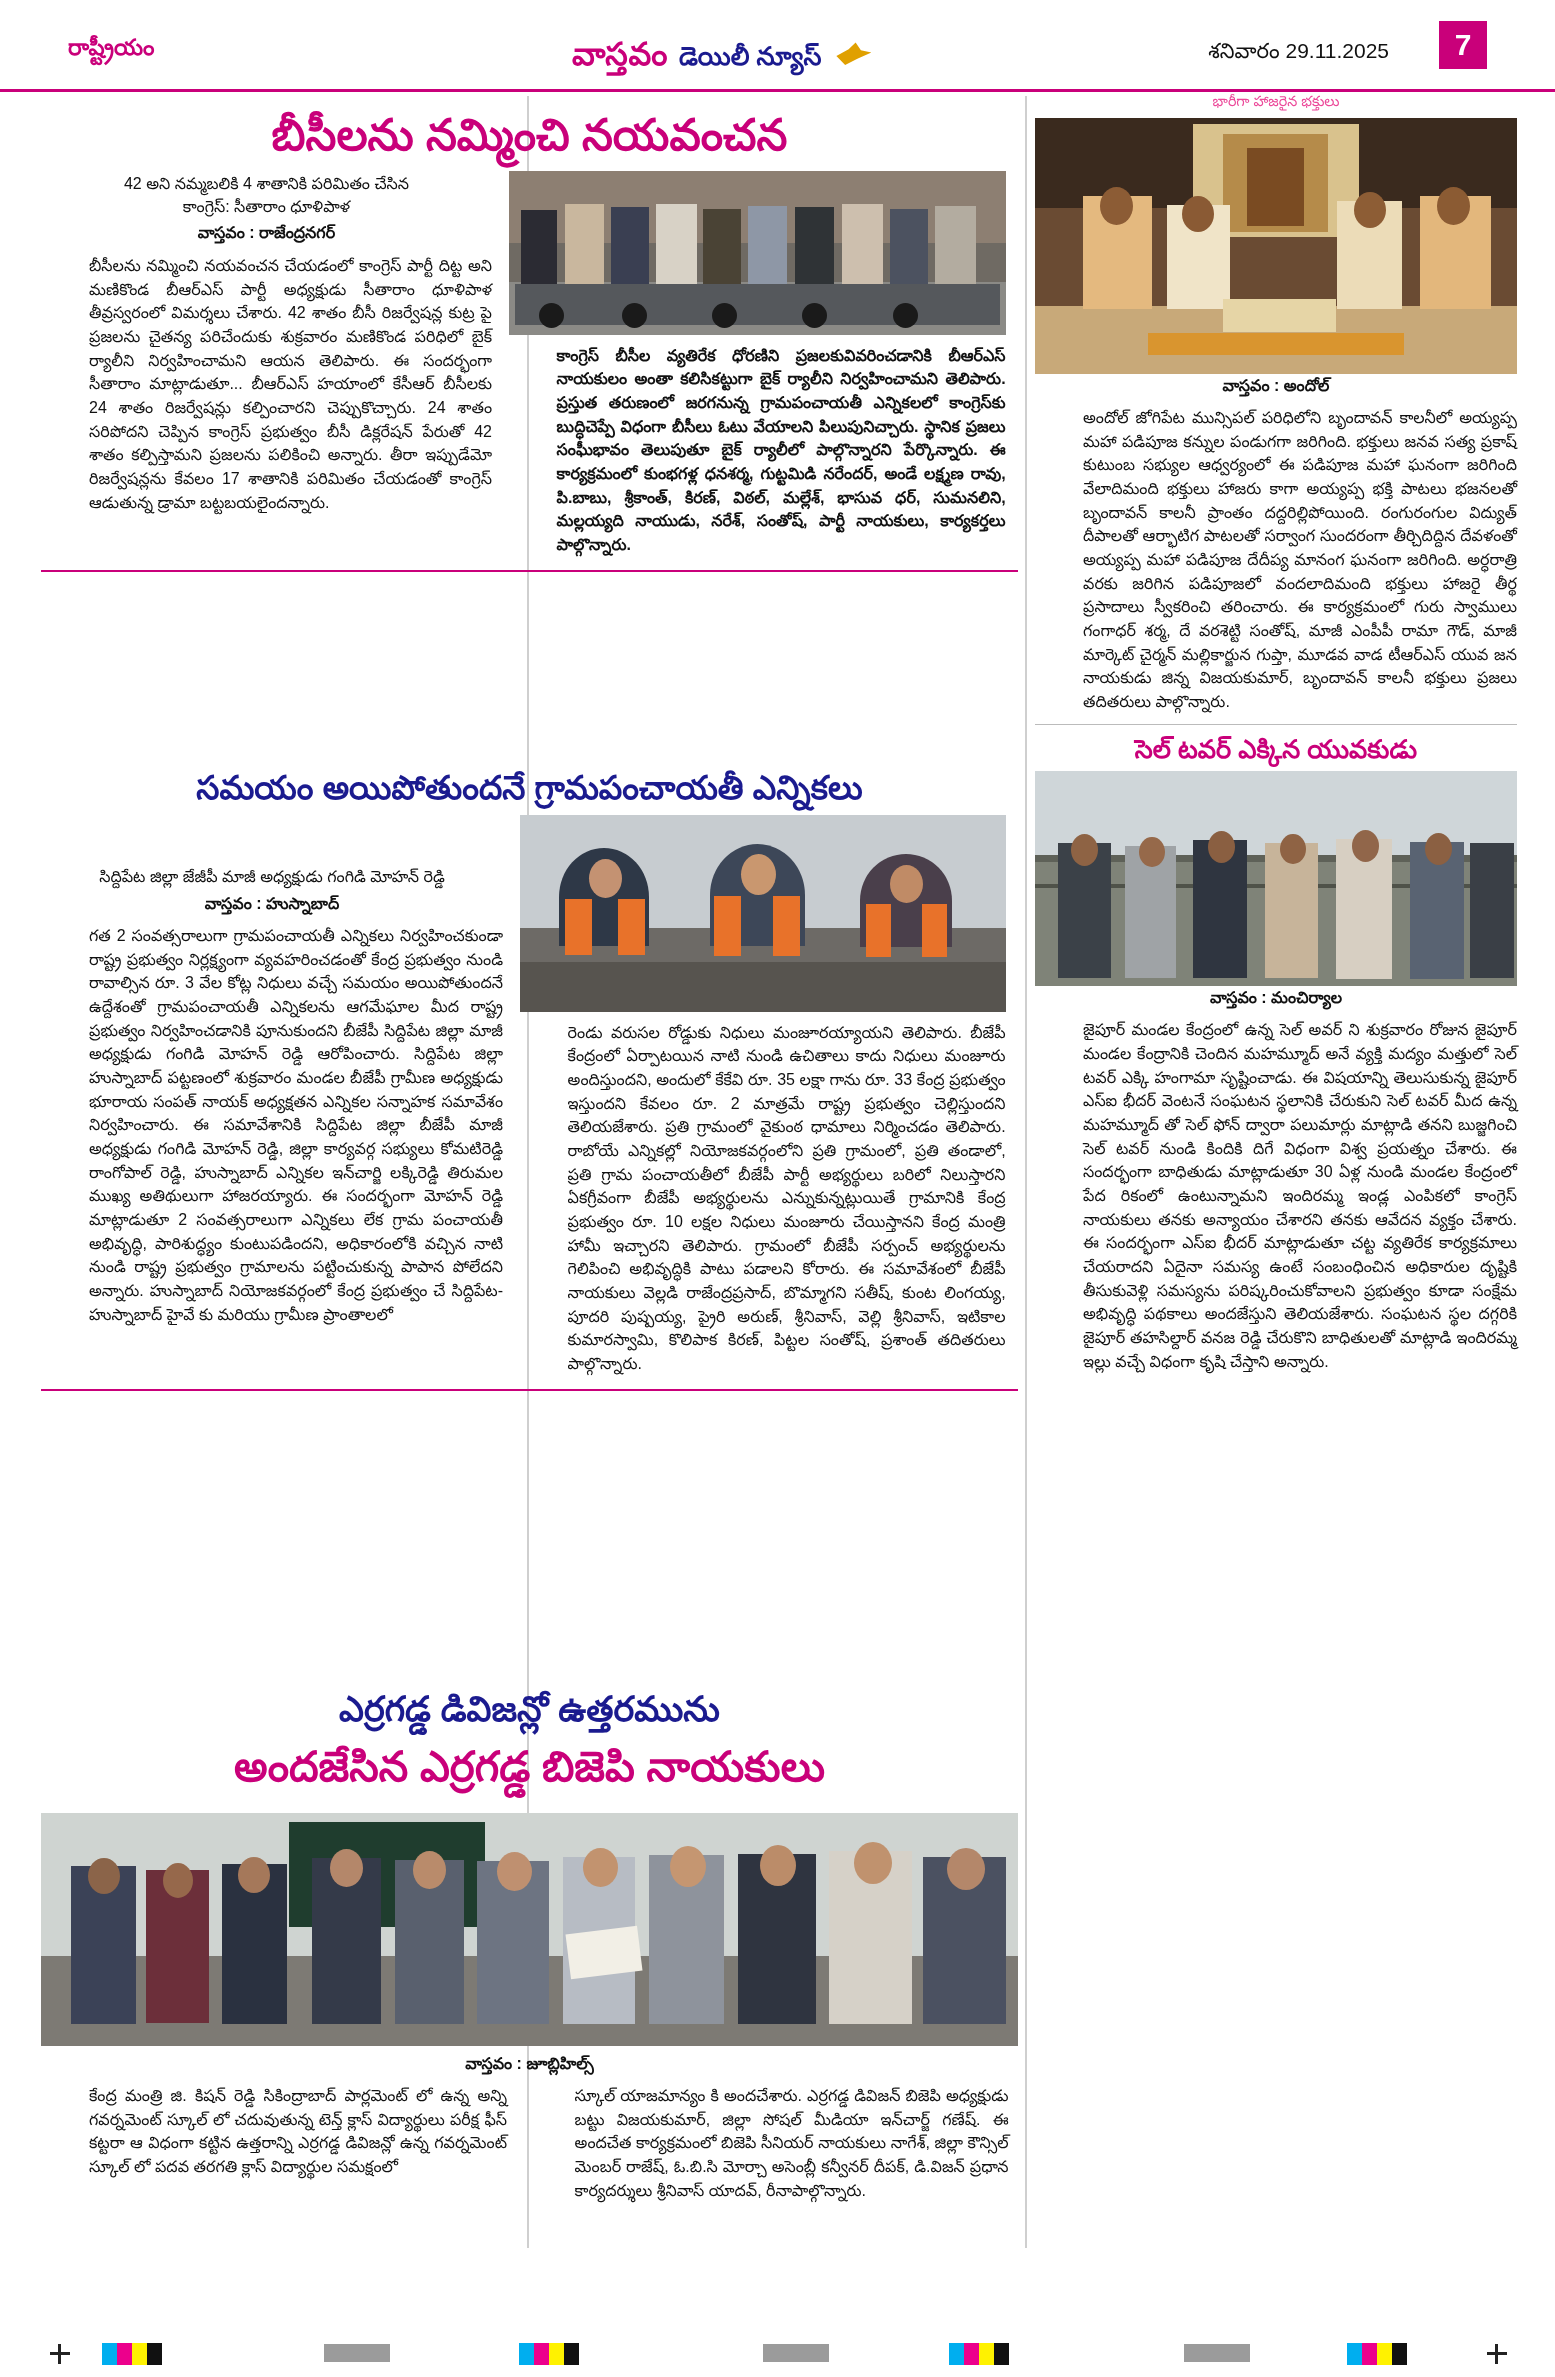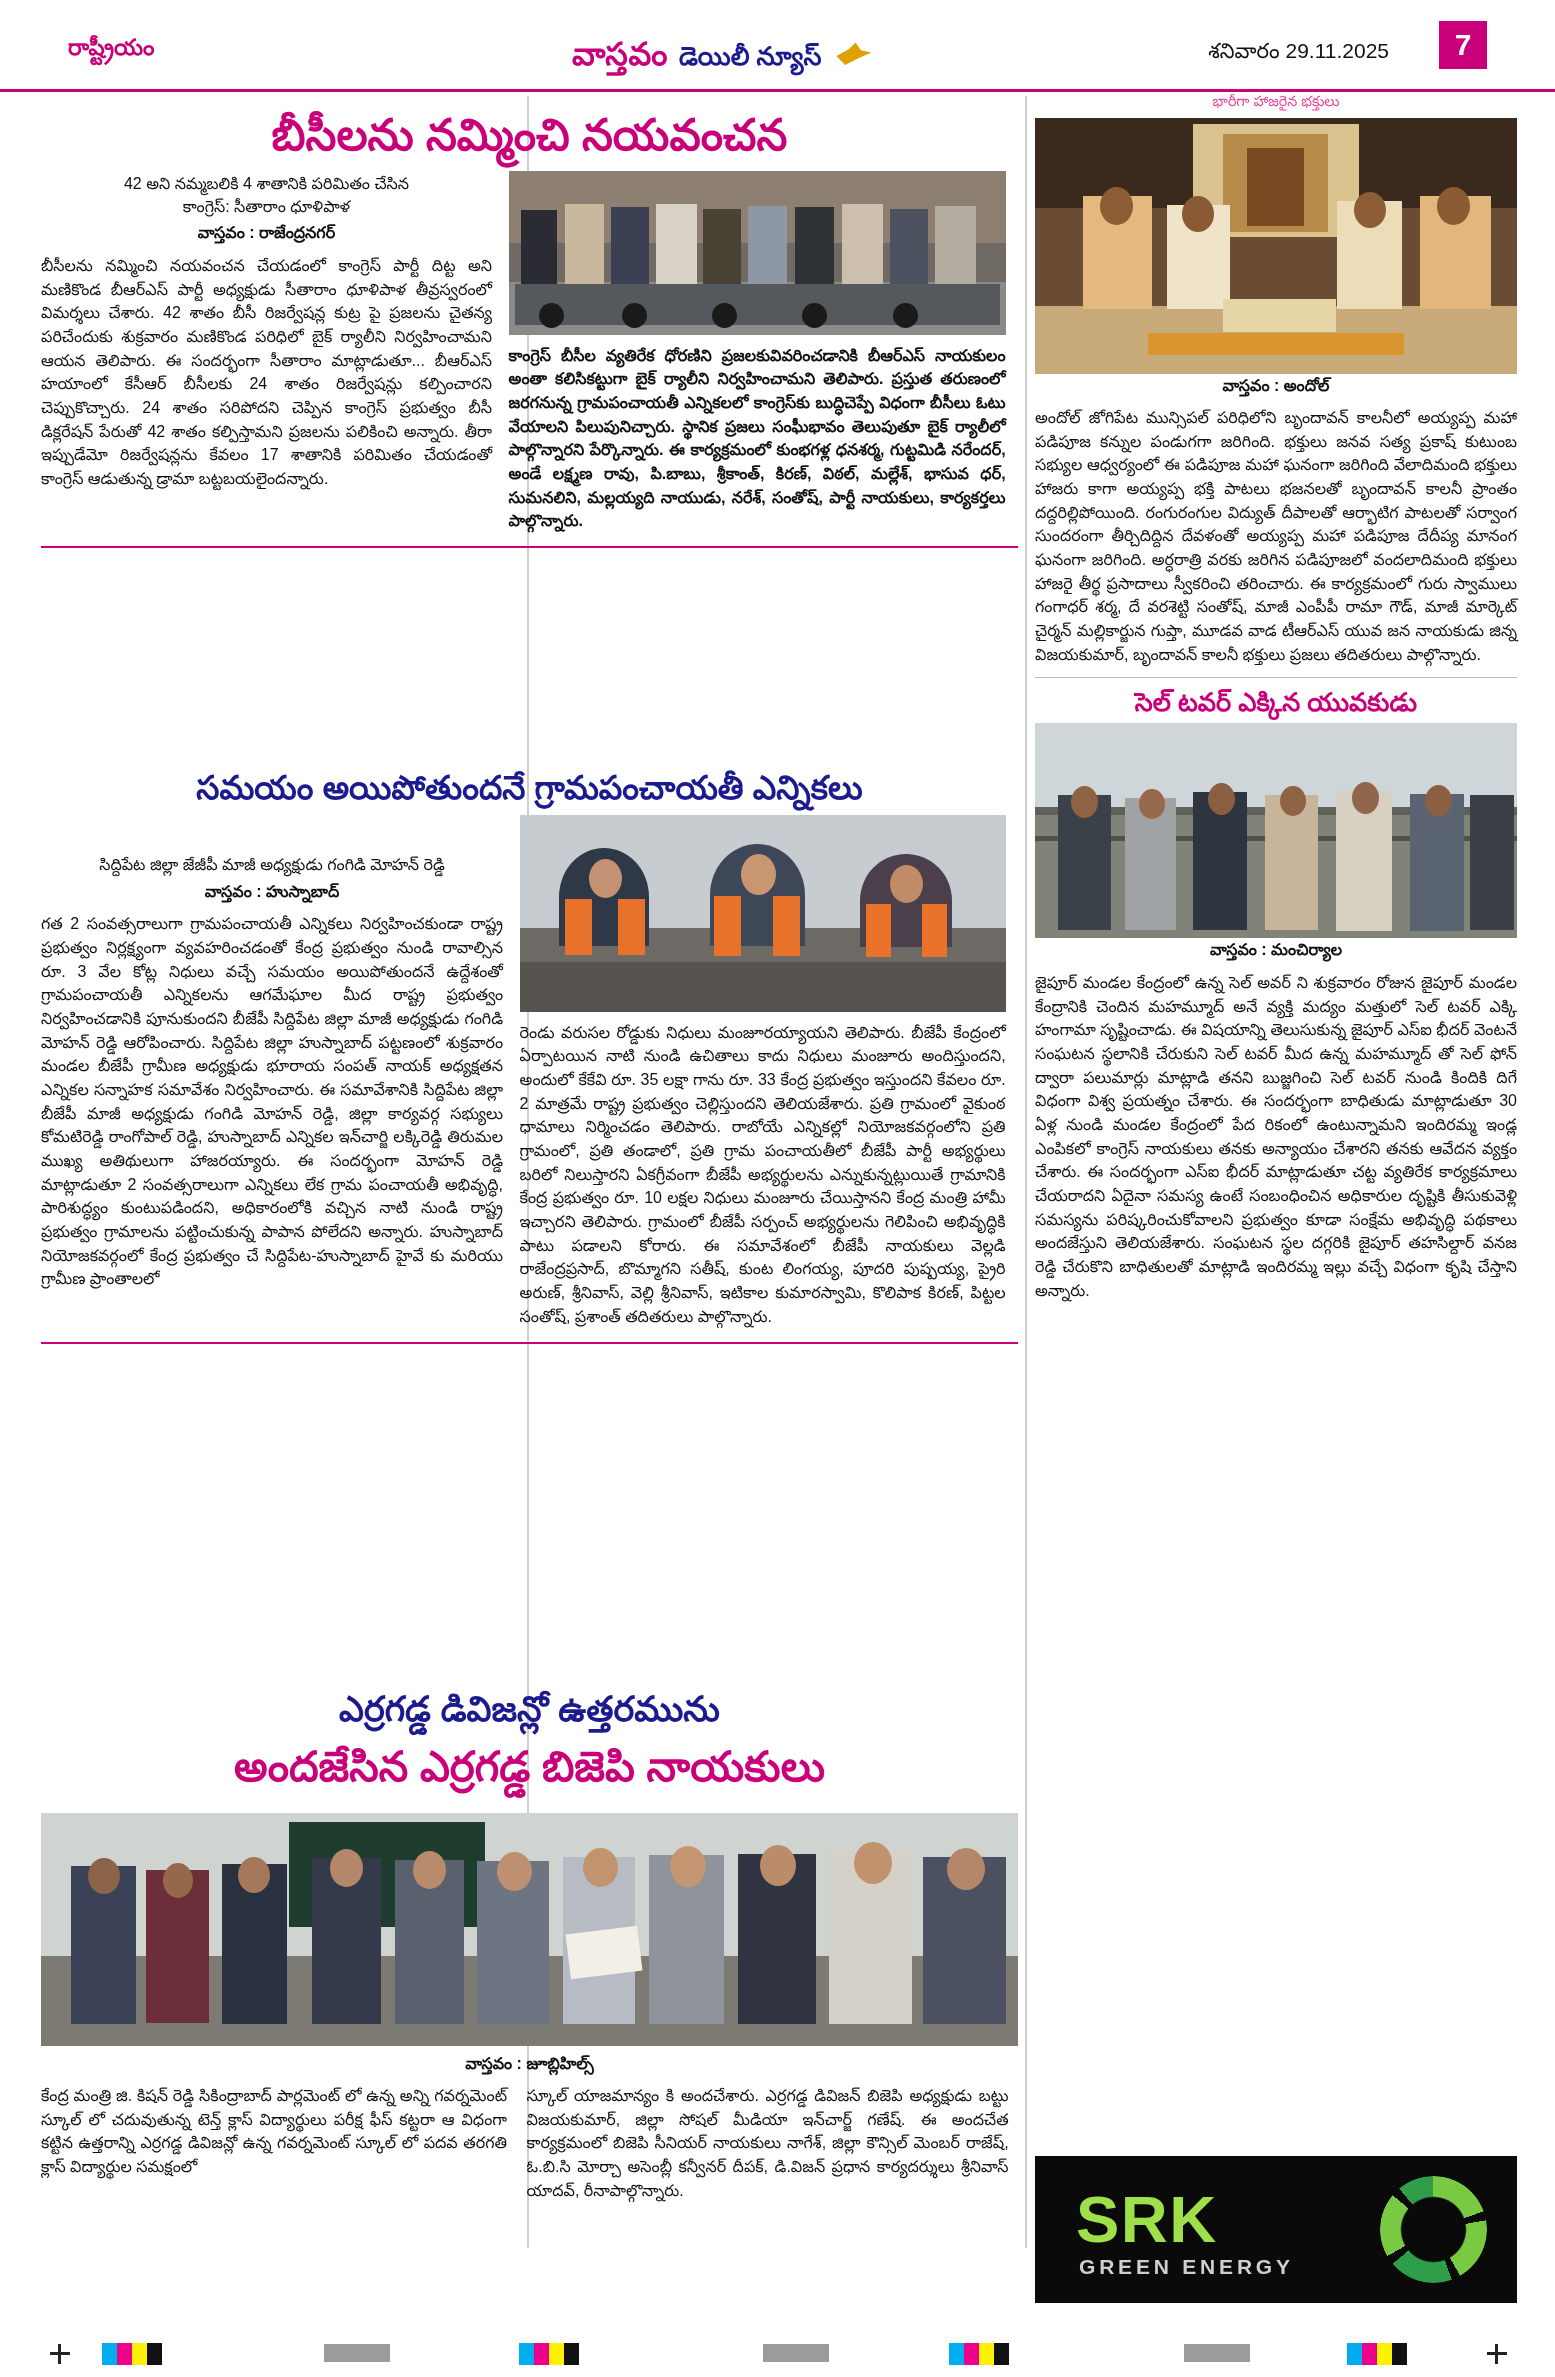--- a/index.html
+++ b/index.html
@@ -76,21 +76,21 @@
   }
   .subcap {
     font-size:14.3px; text-align:center; color:#ec4899; margin:-3px 0 4.5px 0;
   }
   .body2 p, .body1 p {
     margin:0 0 0 0;
     font-size:16px; line-height:1.48;
     text-align:justify; color:#111;
     hyphens:none;
   }
-  .body1 p { font-size:16px; }
+  .body1 p { font-size:16px;margin-left:48px; }
 
   
   .photo { position:relative; overflow:hidden; background:#bfc6cb; }
 
   hr.sep {
     border:0; border-top:2.3px solid #c9007a; margin:13.5px 0 10.5px 0;
   }
   hr.thin {
     border:0; border-top:1.5px solid #bbb; margin:10.5px 0 9px 0;
   }
@@ -352,25 +352,20 @@
         <div style="position:absolute; left:435px; top:72px; width:44px; height:135px; background:#3a3f46;"></div>
       </div>
 
       <div class="byline">వాస్తవం : మంచిర్యాల</div>
       <div class="body1">
         <p>జైపూర్ మండల కేంద్రంలో ఉన్న సెల్ అవర్ ని శుక్రవారం రోజున జైపూర్ మండల కేంద్రానికి చెందిన మహమ్మూద్ అనే వ్యక్తి మద్యం మత్తులో సెల్ టవర్ ఎక్కి హంగామా సృష్టించాడు. ఈ విషయాన్ని తెలుసుకున్న జైపూర్ ఎస్ఐ భీదర్ వెంటనే సంఘటన స్థలానికి చేరుకుని సెల్ టవర్ మీద ఉన్న మహమ్మూద్ తో సెల్ ఫోన్ ద్వారా పలుమార్లు మాట్లాడి తనని బుజ్జగించి సెల్ టవర్ నుండి కిందికి దిగే విధంగా విశ్వ ప్రయత్నం చేశారు. ఈ సందర్భంగా బాధితుడు మాట్లాడుతూ 30 ఏళ్ల నుండి మండల కేంద్రంలో పేద రికంలో ఉంటున్నామని ఇందిరమ్మ ఇండ్ల ఎంపికలో కాంగ్రెస్ నాయకులు తనకు అన్యాయం చేశారని తనకు ఆవేదన వ్యక్తం చేశారు. ఈ సందర్భంగా ఎస్ఐ భీదర్ మాట్లాడుతూ చట్ట వ్యతిరేక కార్యక్రమాలు చేయరాదని ఏదైనా సమస్య ఉంటే సంబంధించిన అధికారుల దృష్టికి తీసుకువెళ్లి సమస్యను పరిష్కరించుకోవాలని ప్రభుత్వం కూడా సంక్షేమ అభివృద్ధి పథకాలు అందజేస్తుని తెలియజేశారు. సంఘటన స్థల దగ్గరికి జైపూర్ తహసిల్దార్ వనజ రెడ్డి చేరుకొని బాధితులతో మాట్లాడి ఇందిరమ్మ ఇల్లు వచ్చే విధంగా కృషి చేస్తాని అన్నారు.</p>
       </div>
     </div>
   </div>
 
-  <div class="ad">
-    <div class="srk">SRK</div>
-    <div class="ge">GREEN ENERGY</div>
-    <div class="ring"></div>
-  </div>
 
   <div class="printbar">
     <div class="cross" style="left:50px;"></div>
 
     <div class="reg" style="left:102px;">
       <i style="background:#00aeef"></i>
         <i style="background:#ec008c"></i>
         <i style="background:#fff200"></i>
         <i style="background:#111"></i>
     </div>

